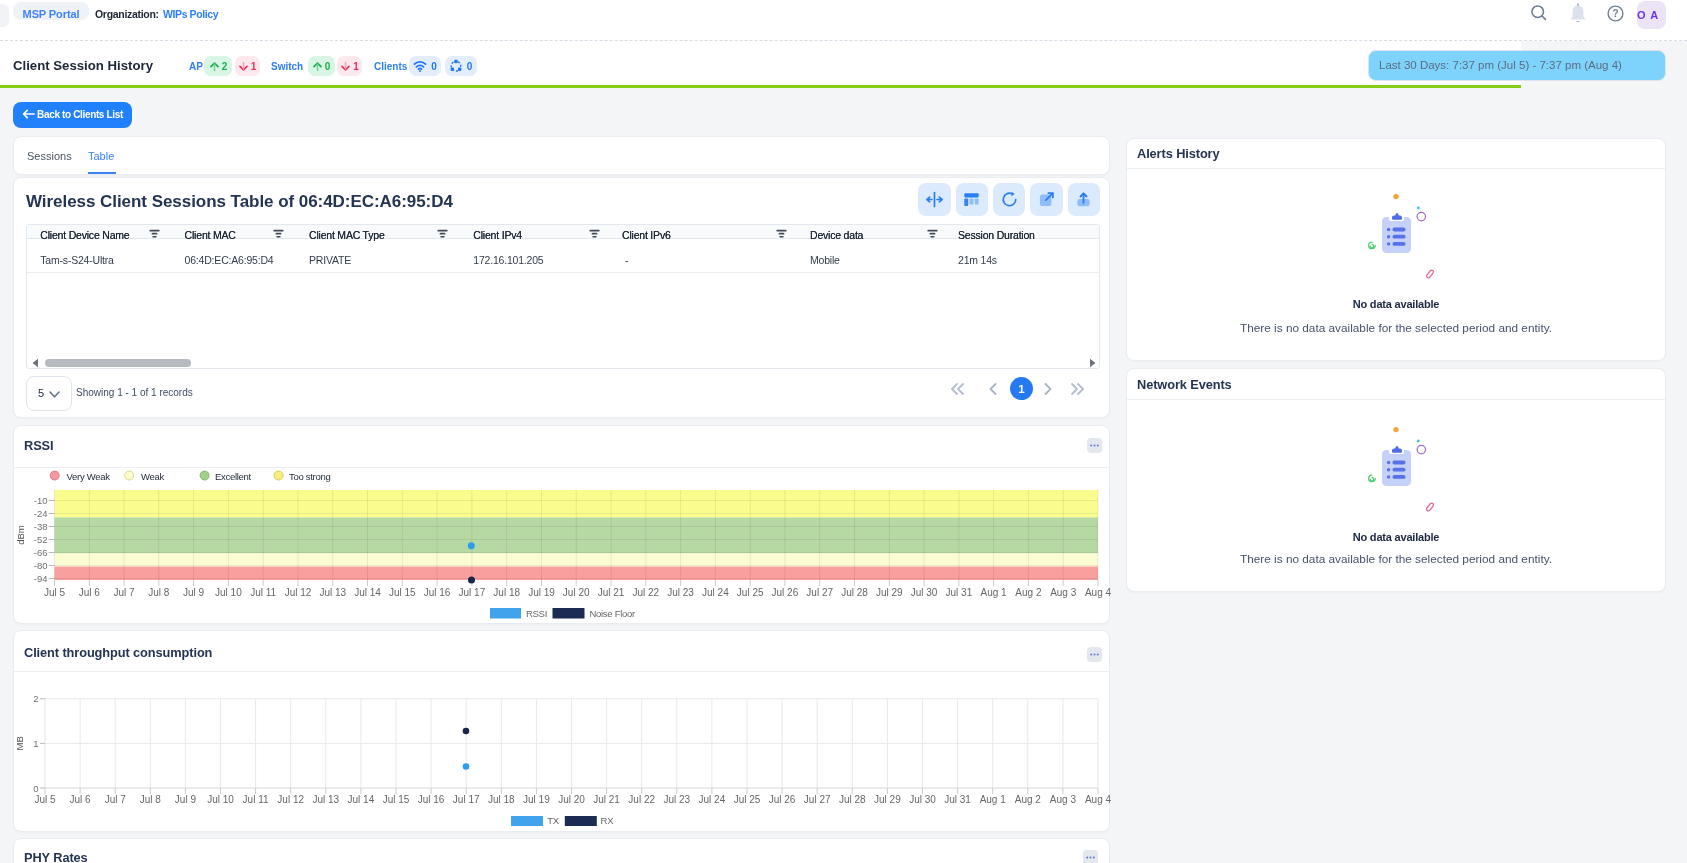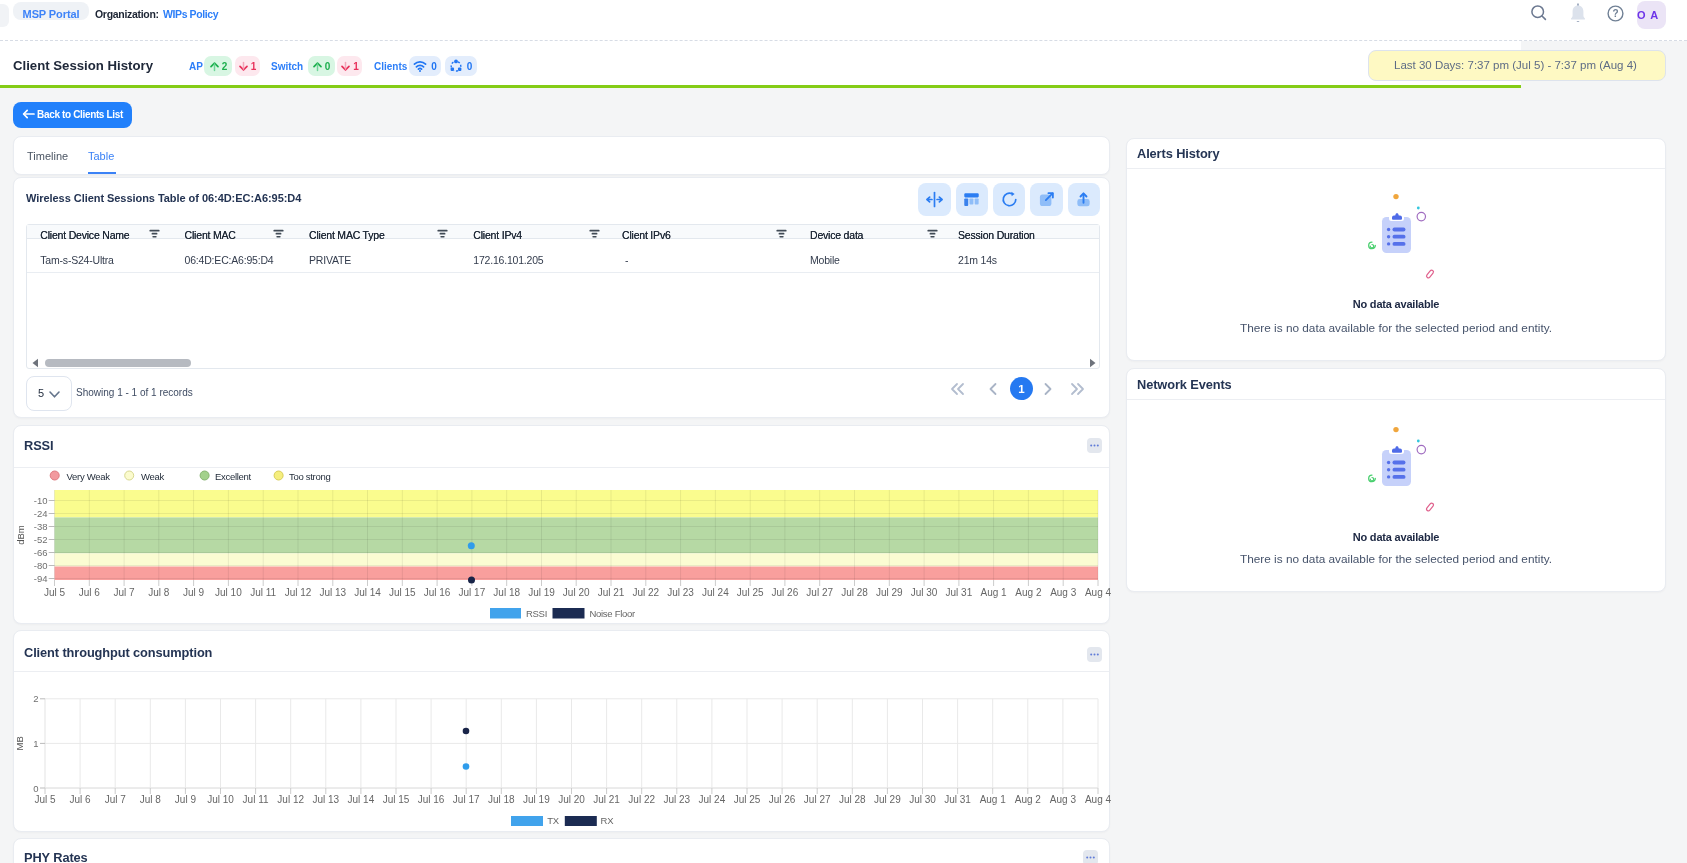--- a/index.html
+++ b/index.html
@@ -76,37 +76,37 @@
         </svg>0</div>
   <div class="pill" style="left:444.5px;width:32px;background:#e3edfc;color:#2176f3;gap:4px">
     <svg width="14" height="14" viewBox="0 0 14 14">
           <path d="M9.03 2.85 A4.8 4.8 0 0 1 11.64 8.44" fill="none" stroke="#2176f3" stroke-width="1.4" stroke-dasharray="2.1 1.7"></path>
           <path d="M9.03 11.55 A4.8 4.8 0 0 1 4.97 11.55" fill="none" stroke="#2176f3" stroke-width="1.4" stroke-dasharray="2.1 1.7"></path>
           <path d="M2.36 8.44 A4.8 4.8 0 0 1 4.97 2.85" fill="none" stroke="#2176f3" stroke-width="1.4" stroke-dasharray="2.1 1.7"></path>
           <circle cx="7" cy="2.4" r="1.9" fill="#2176f3"></circle>
           <rect x="1.62" y="8.59" width="3.4" height="3.4" rx="1" fill="#2176f3"></rect>
           <rect x="8.98" y="8.59" width="3.4" height="3.4" rx="1" fill="#2176f3"></rect>
         </svg>0</div>
-  <div class="abs" style="left:1368px;top:9px;width:298px;height:31px;border:1px solid #dde3ed;border-radius:8px;background:#fef9c3;line-height:29px;padding-left:25px;font-size:11.5px;color:#5d6b85">Last 30 Days: 7:37 pm (Jul 5) - 7:37 pm (Aug 4)</div>
+  <div class="abs" style="left:1368px;top:9px;width:298px;height:31px;border:1px solid #dde3ed;border-radius:8px;background:#7dd3fc;line-height:29px;padding-left:10px;font-size:11.5px;color:#5d6b85">Last 30 Days: 7:37 pm (Jul 5) - 7:37 pm (Aug 4)</div>
 </div>
 
 <div class="abs" style="left:13px;top:102px;width:119px;height:26px;border-radius:8px;background:#2180fb;color:#fff;font-size:10px;letter-spacing:-0.35px;font-weight:bold;line-height:26px;text-align:center">
   <svg width="13" height="10" viewBox="0 0 13 10" style="vertical-align:-1px;margin-right:2px">
         <line x1="2" y1="5" x2="12" y2="5" stroke="#fff" stroke-width="1.7" stroke-linecap="round"></line>
         <path d="M5.2 1.4 L1.6 5 L5.2 8.6" fill="none" stroke="#fff" stroke-width="1.7" stroke-linecap="round" stroke-linejoin="round"></path>
       </svg>Back to Clients List</div>
 
 <div class="card" style="left:13px;top:136px;width:1097px;height:39px">
-  <div class="abs" style="left:13px;top:13px;font-size:11px;color:#4b5563">Timeline</div>
+  <div class="abs" style="left:13px;top:13px;font-size:11px;color:#4b5563">Sessions</div>
   <div class="abs" style="left:74px;top:13px;font-size:11px;color:#3b82f6">Table</div>
   <div class="abs" style="left:73.5px;bottom:0;width:28px;height:2.5px;background:#3b82f6"></div>
 </div>
 
 <div class="card" style="left:13px;top:177px;width:1097px;height:241px">
-  <div class="abs" style="left:12px;top:14px;font-size:11px;font-weight:bold;color:#243453;letter-spacing:-0.05px">Wireless Client Sessions Table of 06:4D:EC:A6:95:D4</div>
+  <div class="abs" style="left:12px;top:14px;font-size:17px;font-weight:bold;color:#243453;letter-spacing:-0.05px">Wireless Client Sessions Table of 06:4D:EC:A6:95:D4</div>
   <div class="tbtn" style="left:904.2px">
         <svg width="17" height="17" viewBox="0 0 16 16">
       <line x1="8" y1="1.5" x2="8" y2="14.5" stroke="#2b7df2" stroke-width="1.6" stroke-linecap="round"></line>
       <line x1="5.6" y1="8" x2="1.2" y2="8" stroke="#2b7df2" stroke-width="1.6" stroke-linecap="round"></line>
       <path d="M3.4 5.8 L1 8 L3.4 10.2" fill="none" stroke="#2b7df2" stroke-width="1.6" stroke-linecap="round" stroke-linejoin="round"></path>
       <line x1="10.4" y1="8" x2="14.8" y2="8" stroke="#2b7df2" stroke-width="1.6" stroke-linecap="round"></line>
       <path d="M12.6 5.8 L15 8 L12.6 10.2" fill="none" stroke="#2b7df2" stroke-width="1.6" stroke-linecap="round" stroke-linejoin="round"></path>
     </svg>
       </div>
       <div class="tbtn" style="left:941.6px">

